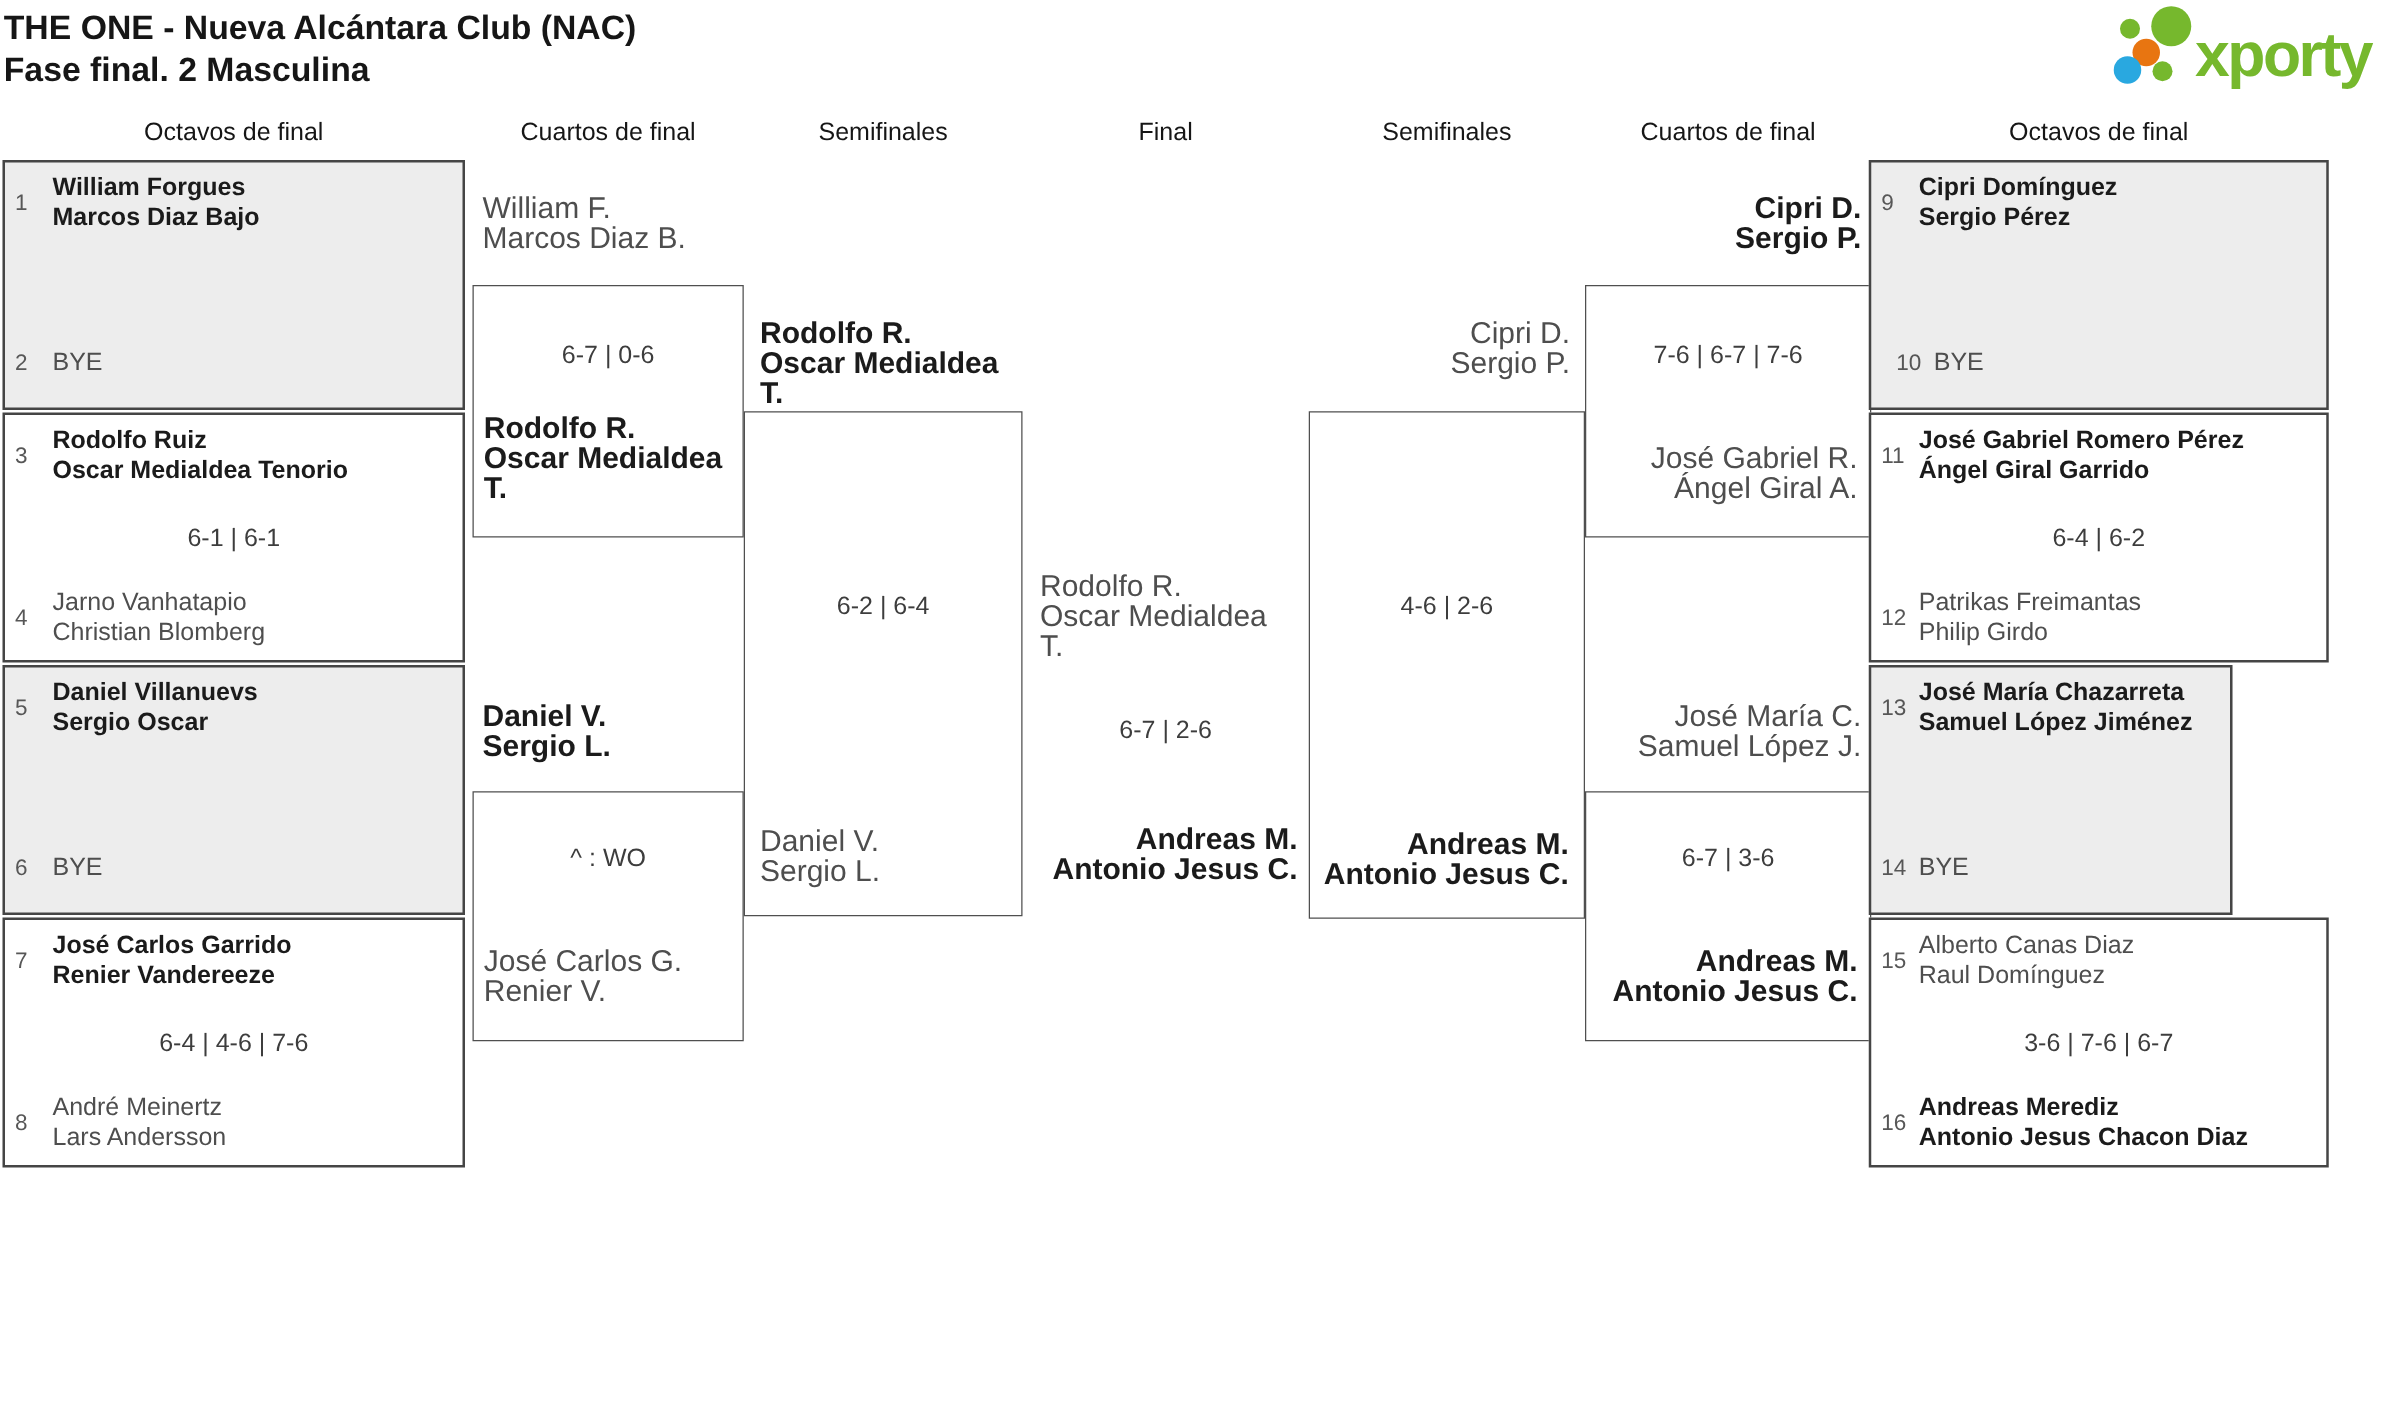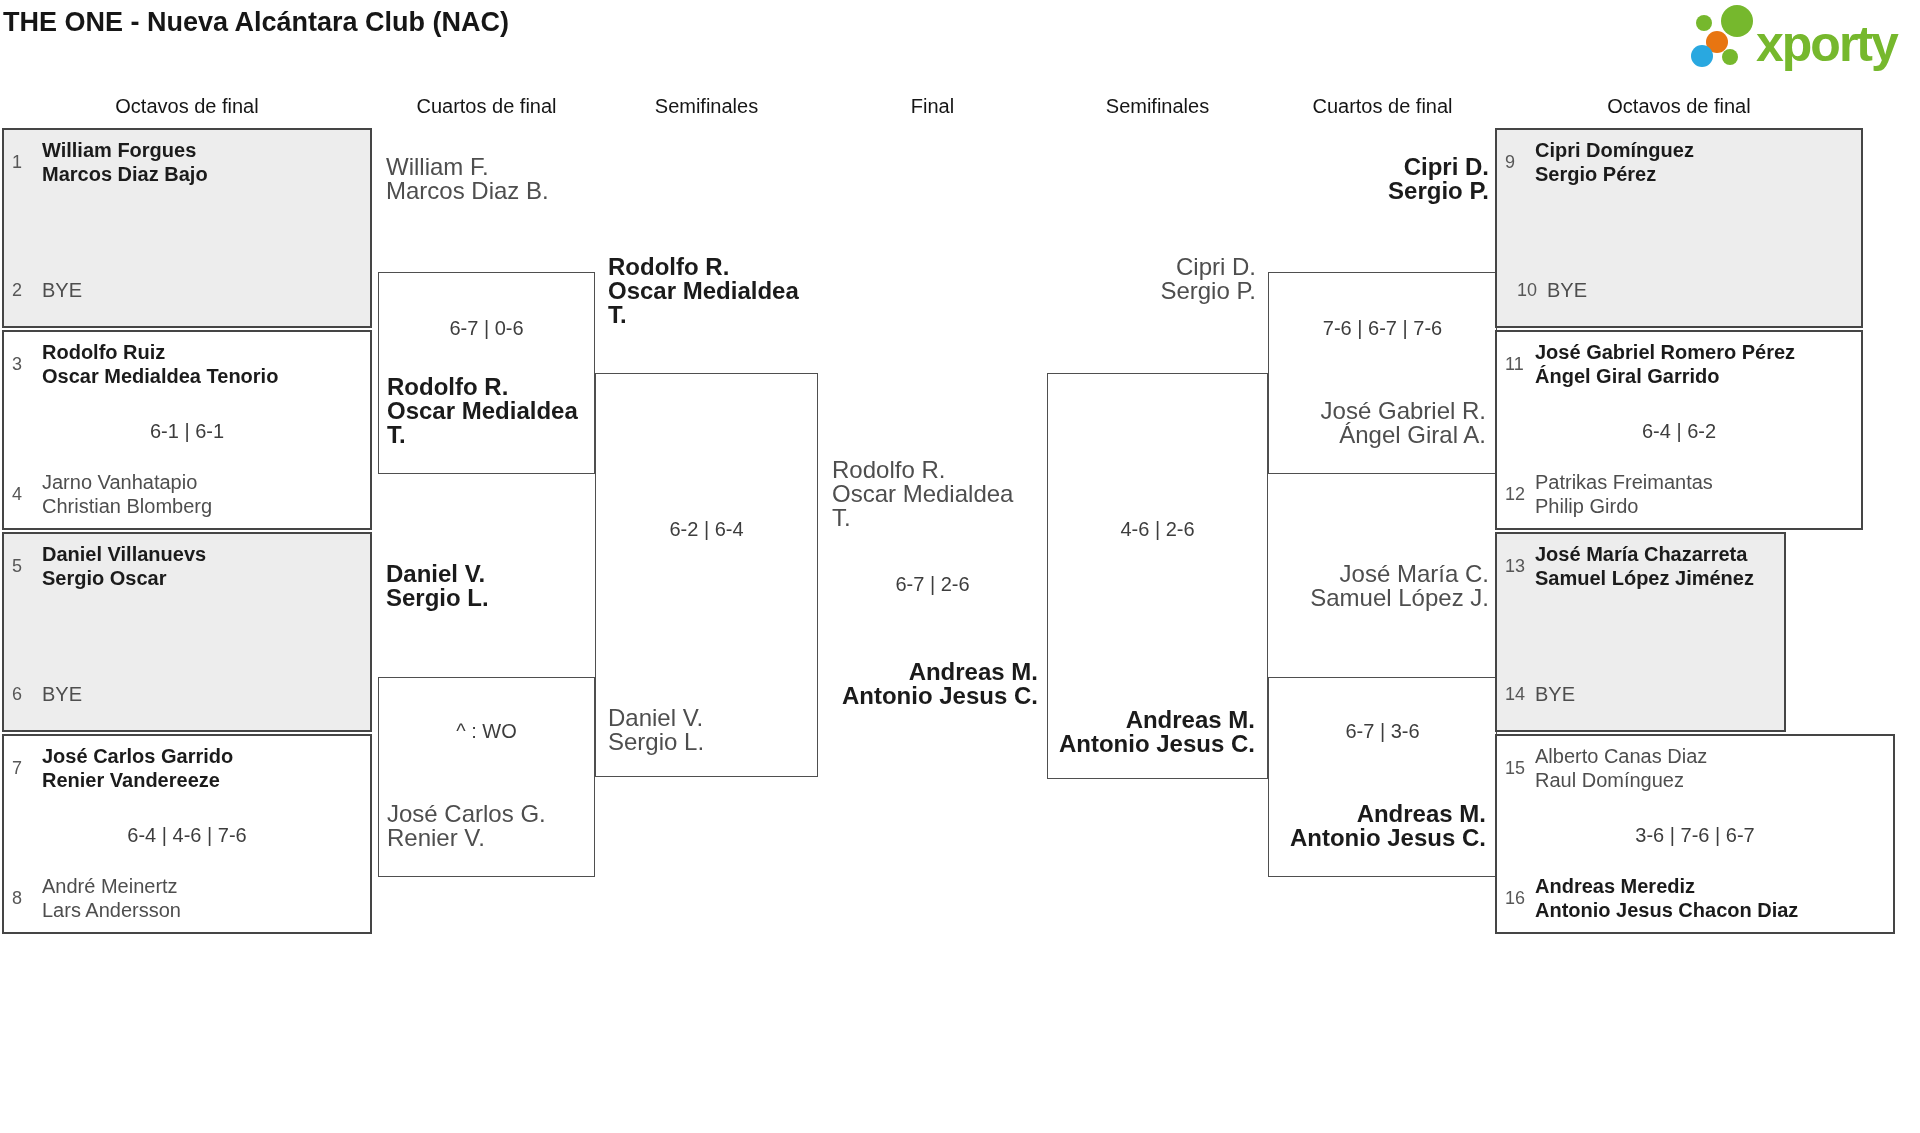--- a/index.html
+++ b/index.html
@@ -3,36 +3,37 @@
 <meta charset="utf-8">
 <style>
   html,body{margin:0;padding:0;background:#fff;}
   .stage{position:relative;width:1920px;height:1133px;background:#fff;overflow:hidden;
          font-family:"Liberation Sans", sans-serif;color:#1c1c1c;border-radius:24px;}
   .title{position:absolute;left:3px;top:5px;font-size:27px;line-height:34px;font-weight:700;color:#161616;}
   .logo{position:absolute;left:1690px;top:2px;width:232px;height:72px;}
   .round-label{position:absolute;top:95px;font-size:20px;color:#161616;font-weight:500;text-align:center;}
   .box{position:absolute;box-sizing:border-box;border:2px solid #454545;background:#fff;}
   .box.gray{background:#ededed;}
-  .mbox{position:absolute;box-sizing:border-box;border:1.5px solid #4f4f4f;background:transparent;margin-top:44px;}
+  .mbox{position:absolute;box-sizing:border-box;border:1.5px solid #4f4f4f;background:transparent;}
   .team{position:absolute;display:flex;align-items:center;gap:6px;font-size:20px;line-height:24px;color:#4e4e4e;}
   .team .seed{flex:none;width:24px;font-size:18px;color:#575757;}
   .team.winner .names{font-weight:700;color:#1b1b1b;}
   .score{position:absolute;left:0;right:0;text-align:center;font-size:20px;color:#3d3d3d;white-space:nowrap;}
   .plabel{position:absolute;font-size:24px;line-height:24px;color:#4e4e4e;}
   .plabel.winner{font-weight:700;color:#1b1b1b;}
   .tr{text-align:right;}
 </style>
 </head>
 <body>
 
 <div class="stage">
 
   <div class="title">
     <div>THE ONE - Nueva Alcántara Club (NAC)</div>
+    <div>Fase final. 2 Masculina</div>
   </div>
 
   <div class="logo">
     <svg width="232" height="72" viewBox="0 0 232 72">
       <circle cx="14" cy="21" r="8" fill="#76b82d"></circle>
       <circle cx="47" cy="19" r="16" fill="#76b82d"></circle>
       <circle cx="27" cy="40" r="11" fill="#e87511"></circle>
       <circle cx="12" cy="54" r="11" fill="#29a8e0"></circle>
       <circle cx="40" cy="55" r="8" fill="#76b82d"></circle>
       <text x="66" y="59" font-size="50" font-weight="bold" letter-spacing="-2" font-family="Liberation Sans, sans-serif" fill="#76b82d">xporty</text>
@@ -232,21 +233,21 @@
         <div>José María Chazarreta</div>
         <div>Samuel López Jiménez</div>
       </span>
     </div>
     <div class="team" style="bottom:24px;left:8px;right:8px;">
       <span class="seed">14</span>
       <span class="names">BYE</span>
     </div>
   </div>
 
-  <div class="box" style="left:1495px;top:734px;width:400px;height:200px;">
+  <div class="box" style="left:1495px;top:734px;width:368px;height:200px;">
     <div class="team" style="top:8px;left:8px;right:8px;">
       <span class="seed">15</span>
       <span class="names">
         <div>Alberto Canas Diaz</div>
         <div>Raul Domínguez</div>
       </span>
     </div>
     <div class="score" style="top:88px;">3-6 | 7-6 | 6-7</div>
     <div class="team winner" style="bottom:10px;left:8px;right:8px;">
       <span class="seed">16</span>

